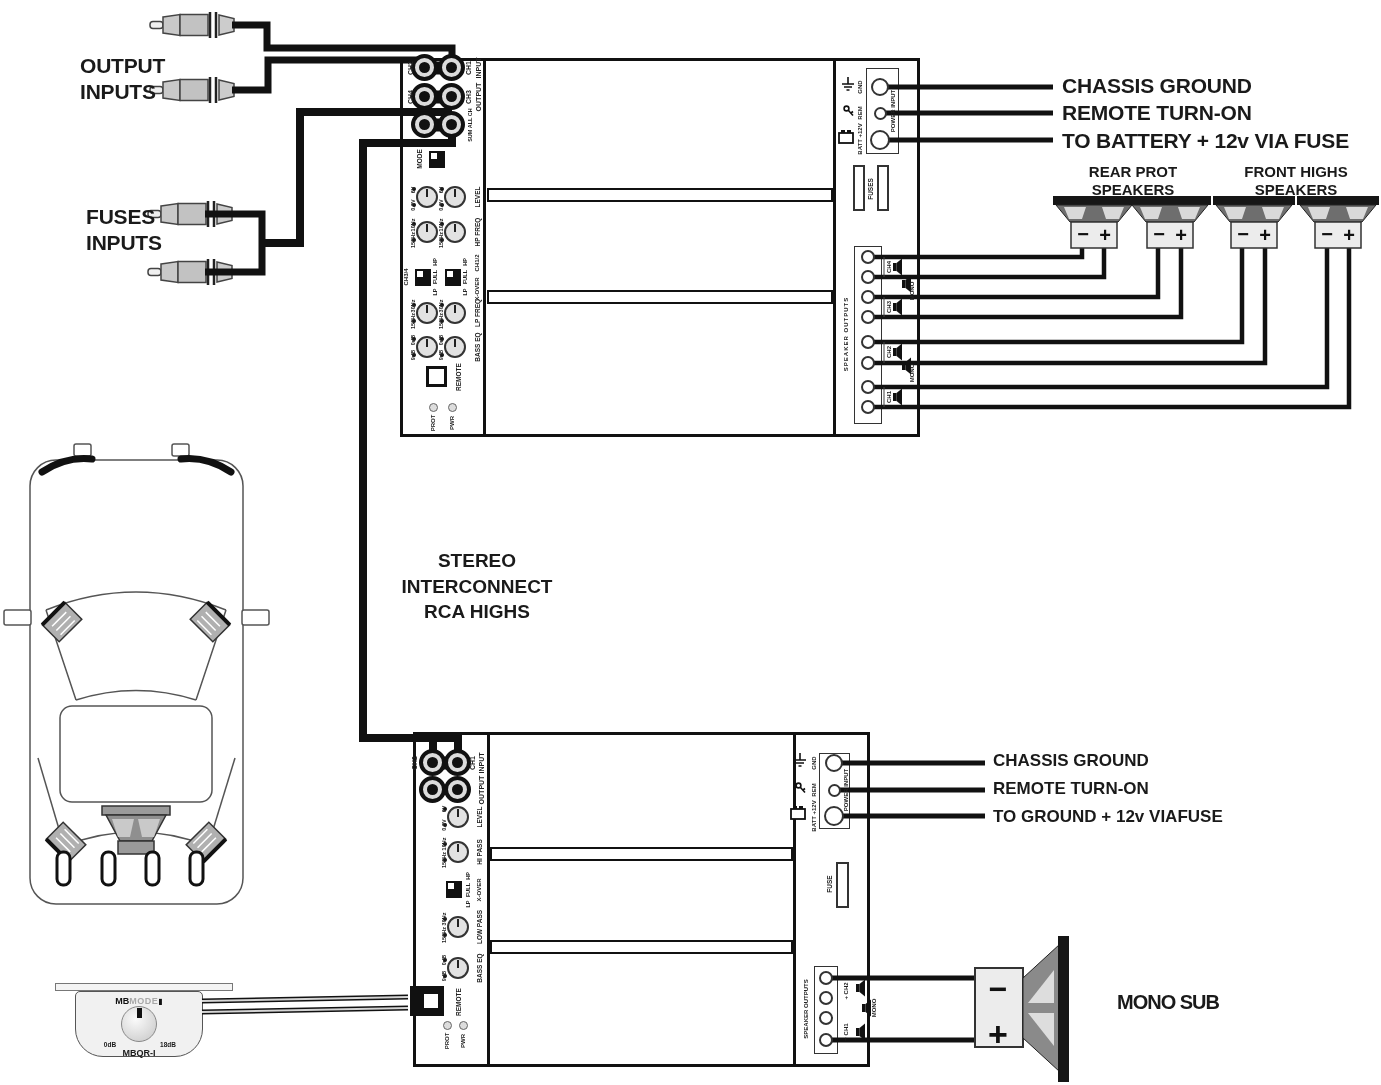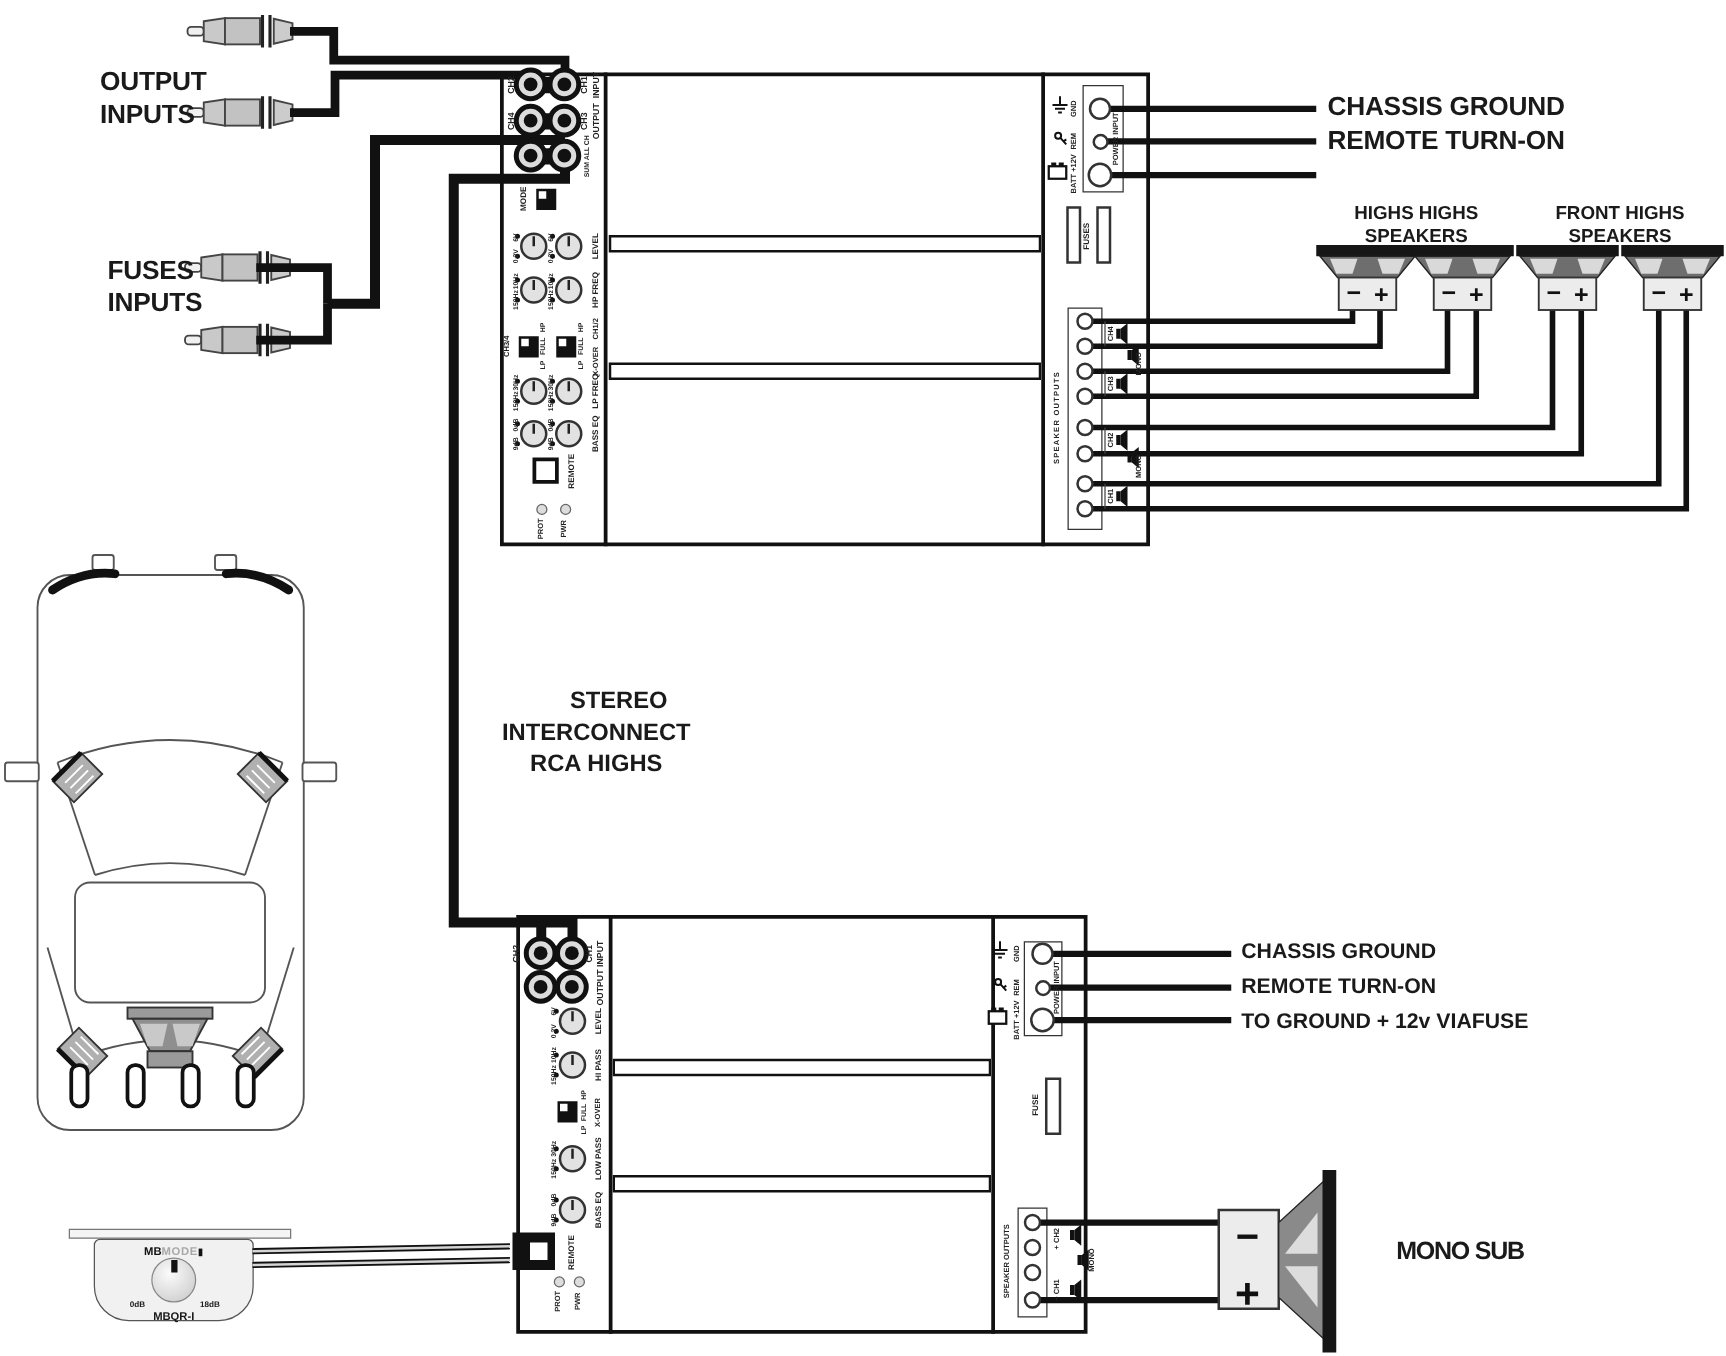--- a/index.html
+++ b/index.html
@@ -374,28 +374,29 @@
   <div class="remote-knob" style="left:121px;top:1006px"></div>
   <div class="lbl" style="left:110px;top:1044px;font-size:6.5px;font-weight:700">0dB</div>
   <div class="lbl" style="left:168px;top:1044px;font-size:6.5px;font-weight:700">18dB</div>
   <div class="lbl" style="left:139px;top:1053px;font-size:9px;font-weight:700">MBQR-I</div>
 
   <div class="lblL f21" style="left:80px;top:66px">OUTPUT</div>
   <div class="lblL f21" style="left:80px;top:92px">INPUTS</div>
   <div class="lblL f21" style="left:86px;top:217px">FUSES</div>
   <div class="lblL f21" style="left:86px;top:243px">INPUTS</div>
 
-  <div class="lbl f19" style="left:495px;top:561px">STEREO</div>
+  <div class="lbl f19" style="left:477px;top:561px">STEREO</div>
   <div class="lbl f19" style="left:477px;top:587px">INTERCONNECT</div>
   <div class="lbl f19" style="left:477px;top:612px">RCA HIGHS</div>
 
   <div class="lblL f21" style="left:1062px;top:86px">CHASSIS GROUND</div>
   <div class="lblL f21" style="left:1062px;top:113px">REMOTE TURN-ON</div>
-
-  <div class="lbl f15" style="left:1133px;top:171px">HIGHS HIGHS</div>
+  <div class="lblL f21" style="left:1062px;top:141px">TO BATTERY + 12v VIA FUSE</div>
+
+  <div class="lbl f15" style="left:1133px;top:171px">REAR PROT</div>
   <div class="lbl f15" style="left:1133px;top:189px">SPEAKERS</div>
   <div class="lbl f15" style="left:1296px;top:171px">FRONT HIGHS</div>
   <div class="lbl f15" style="left:1296px;top:189px">SPEAKERS</div>
 
   <div class="lblL f17" style="left:993px;top:761px">CHASSIS GROUND</div>
   <div class="lblL f17" style="left:993px;top:789px">REMOTE TURN-ON</div>
   <div class="lblL f17" style="left:993px;top:817px">TO GROUND + 12v VIAFUSE</div>
 
   <div class="lblL" style="left:1117px;top:1002px;font-size:20px;font-weight:700;letter-spacing:-1px">MONO SUB</div>
 

